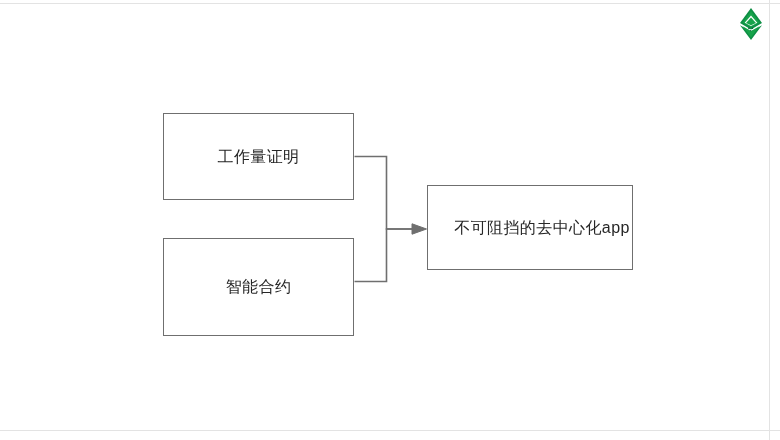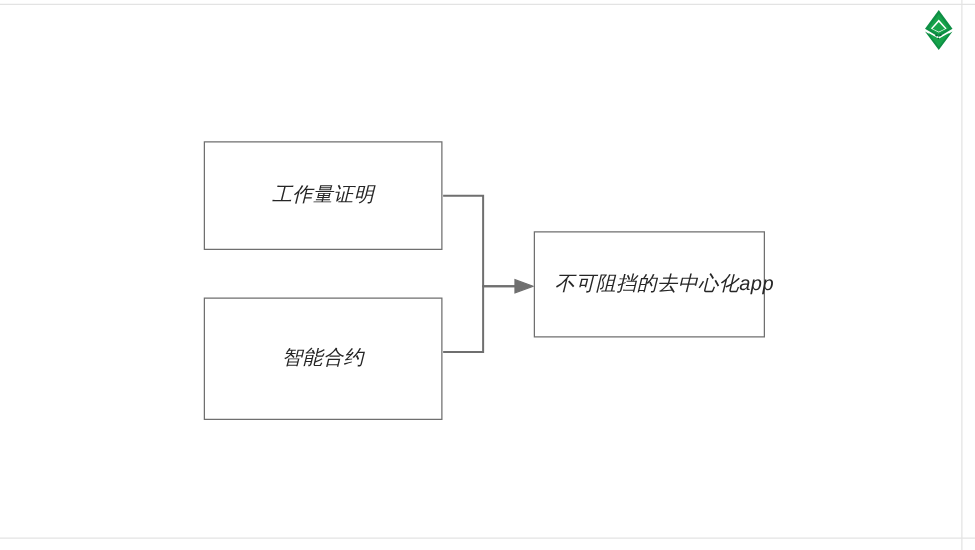--- a/index.html
+++ b/index.html
@@ -9,21 +9,20 @@
   }
   body {
     font-family: "Liberation Sans", "DejaVu Sans", sans-serif;
   }
   #slide {
     position: relative;
     width: 780px;
     height: 440px;
     background: #ffffff;
     overflow: hidden;
-    font-style: italic;
   }
   
   .frame-line {
     position: absolute;
     background: #e3e3e3;
   }
   .frame-top    { left: 0;   top: 3px;    width: 780px; height: 1px; }
   .frame-bottom { left: 0;   top: 430px;  width: 780px; height: 1px; }
   .frame-right  { left: 769px; top: 0;    width: 1px;  height: 440px; }
 
@@ -49,21 +48,21 @@
   }
   .node-label {
     font-size: 16px;
     line-height: 1.2;
     color: #262626;
     letter-spacing: 0.4px;
     white-space: nowrap;
   }
   #node-pow      { left: 163px; top: 113px; width: 191px; height: 87px; }
   #node-contract { left: 163px; top: 238px; width: 191px; height: 98px; }
-  #node-dapp     { left: 427px; top: 185px; width: 185px; height: 85px; padding-left: 24px; }
+  #node-dapp     { left: 427px; top: 185px; width: 206px; height: 85px; padding-left: 24px; }
 
   
   .connectors {
     position: absolute;
     left: 0;
     top: 0;
     width: 780px;
     height: 440px;
     pointer-events: none;
   }

